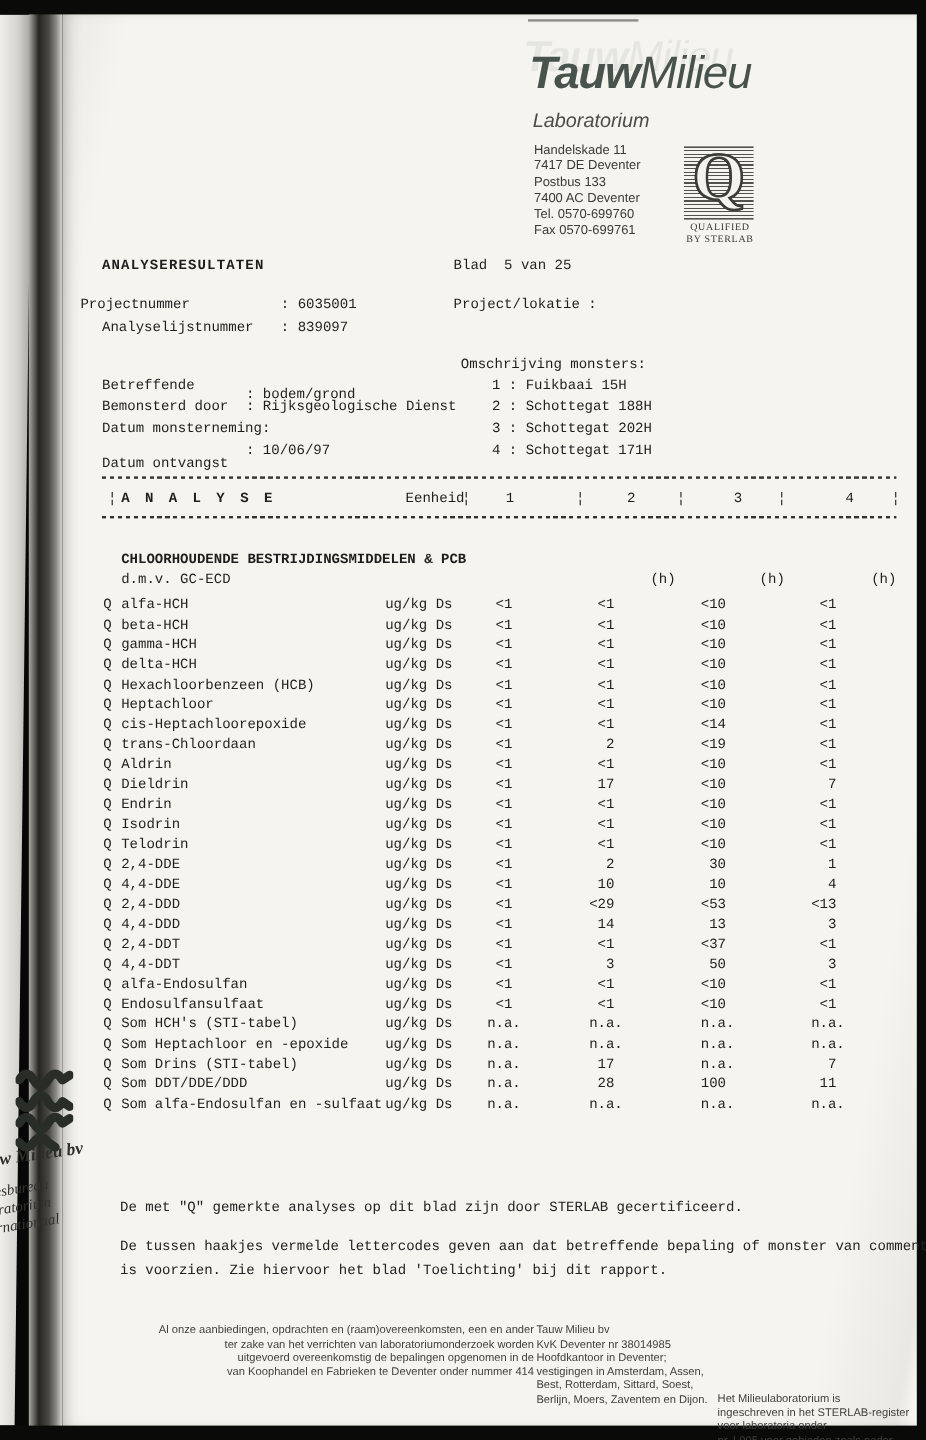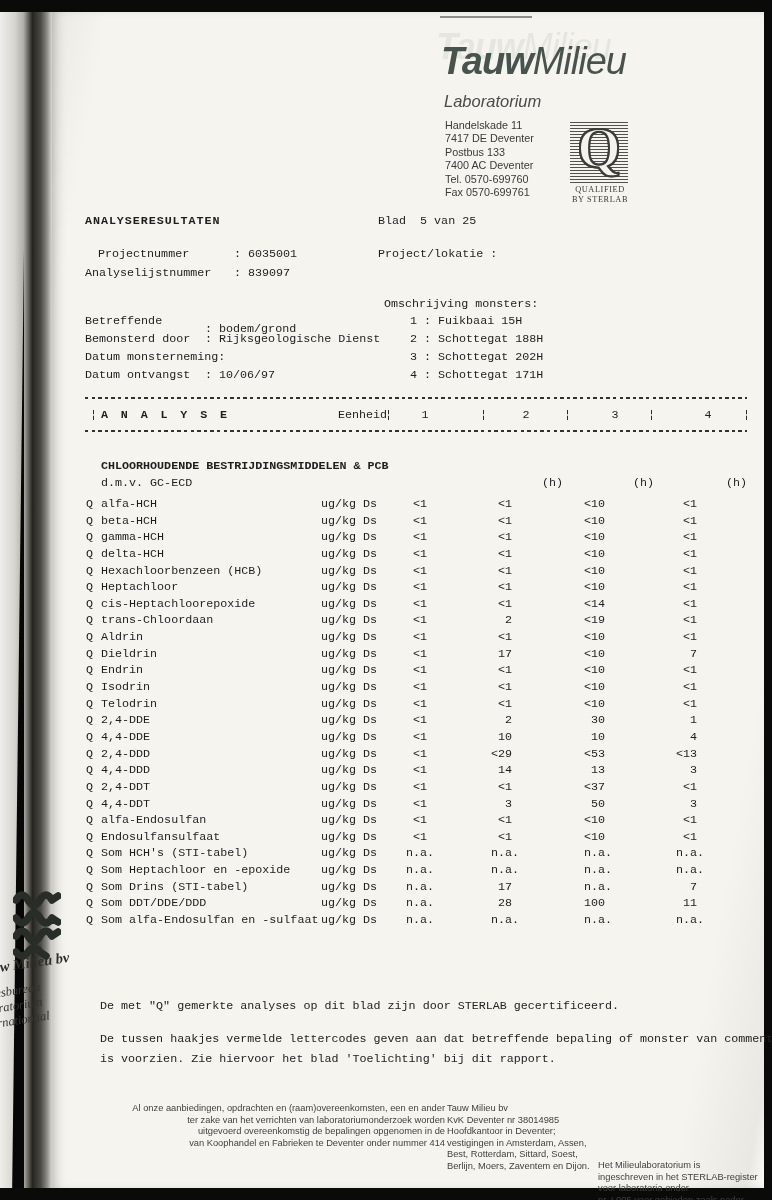--- a/index.html
+++ b/index.html
@@ -89,34 +89,34 @@
       <span class="qletter">Q</span>
     </div>
     <div class="qcap">
       <div>QUALIFIED</div>
       <div>BY STERLAB</div>
     </div>
 
     <div class="m ls-title" style="left:33px;top:203px;font-weight:bold;">ANALYSERESULTATEN</div>
     <div class="m" style="left:326px;top:203px;">Blad  5 van 25</div>
 
-    <div class="m" style="left:46px;top:236px;">Projectnummer</div>
+    <div class="m" style="left:15px;top:236px;">Projectnummer</div>
     <div class="m" style="left:182px;top:236px;">: 6035001</div>
     <div class="m" style="left:33px;top:255px;">Analyselijstnummer</div>
     <div class="m" style="left:182px;top:255px;">: 839097</div>
     <div class="m" style="left:326px;top:236px;">Project/lokatie :</div>
 
     <div class="m" style="left:332px;top:286px;">Omschrijving monsters:</div>
     <div id="info-rows">
         <div class="m" style="left: 33px; top: 303px;">Betreffende</div>
         <div class="m" style="left: 153px; top: 311px;">: bodem/grond</div>
         <div class="m" style="left: 33px; top: 321px;">Bemonsterd door</div>
         <div class="m" style="left: 153px; top: 321px;">: Rijksgeologische Dienst</div>
         <div class="m" style="left: 33px; top: 339px;">Datum monsterneming:</div>
-        <div class="m" style="left: 33px; top: 357px; text-align: right;">Datum ontvangst</div>
+        <div class="m" style="left: 33px; top: 368px; text-align: right;">Datum ontvangst</div>
         <div class="m" style="left: 153px; top: 357px; text-align: right;">: 10/06/97</div>
       </div>
     <div id="monster-rows">
         <div class="m" style="left: 358px; top: 303px;">1 : Fuikbaai 15H</div>
         <div class="m" style="left: 358px; top: 321px;">2 : Schottegat 188H</div>
         <div class="m" style="left: 358px; top: 339px;">3 : Schottegat 202H</div>
         <div class="m" style="left: 358px; top: 357px;">4 : Schottegat 171H</div>
       </div>
 
     <div class="dash" style="top:385px;"></div>

